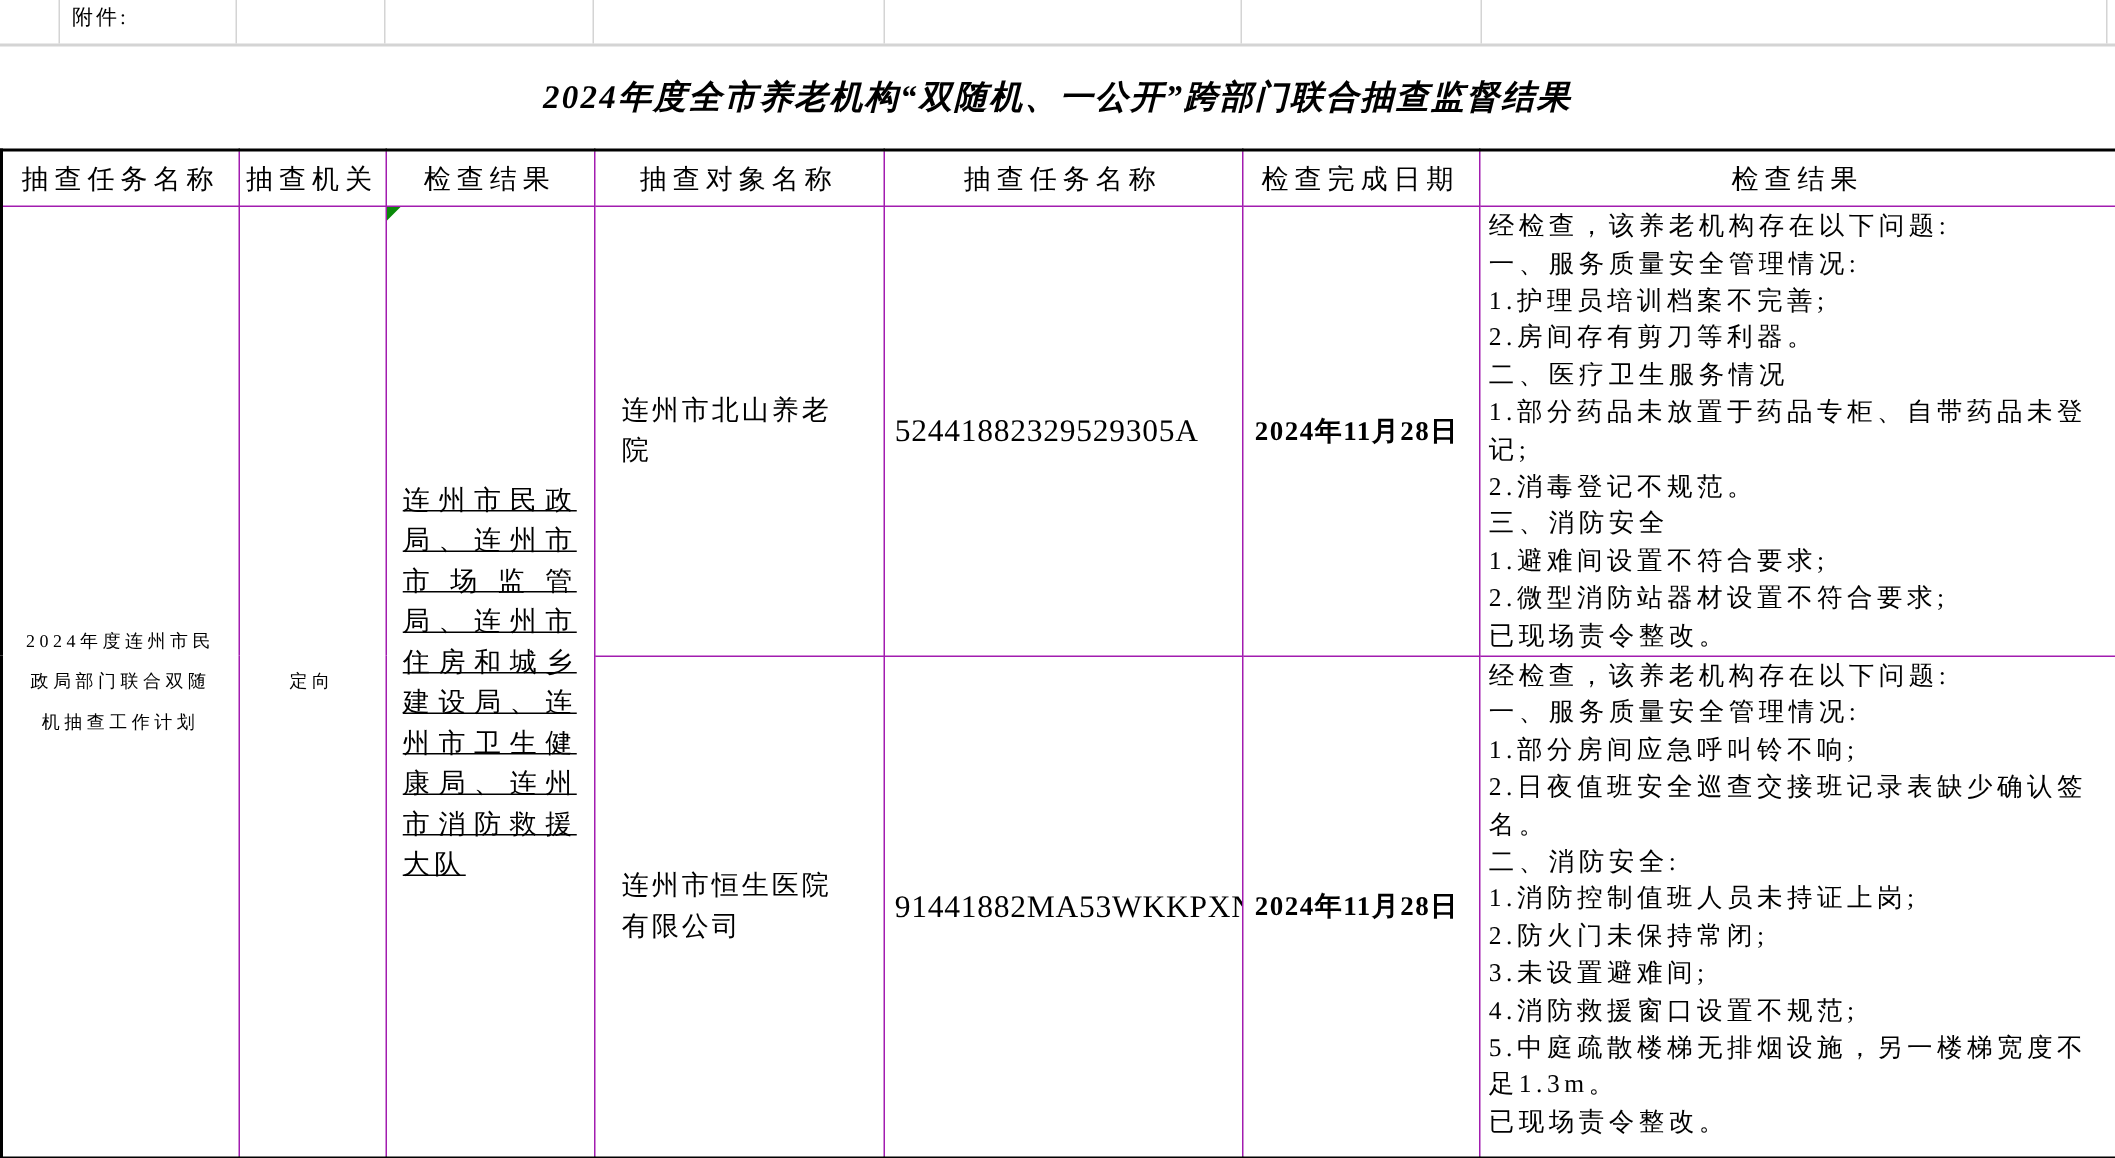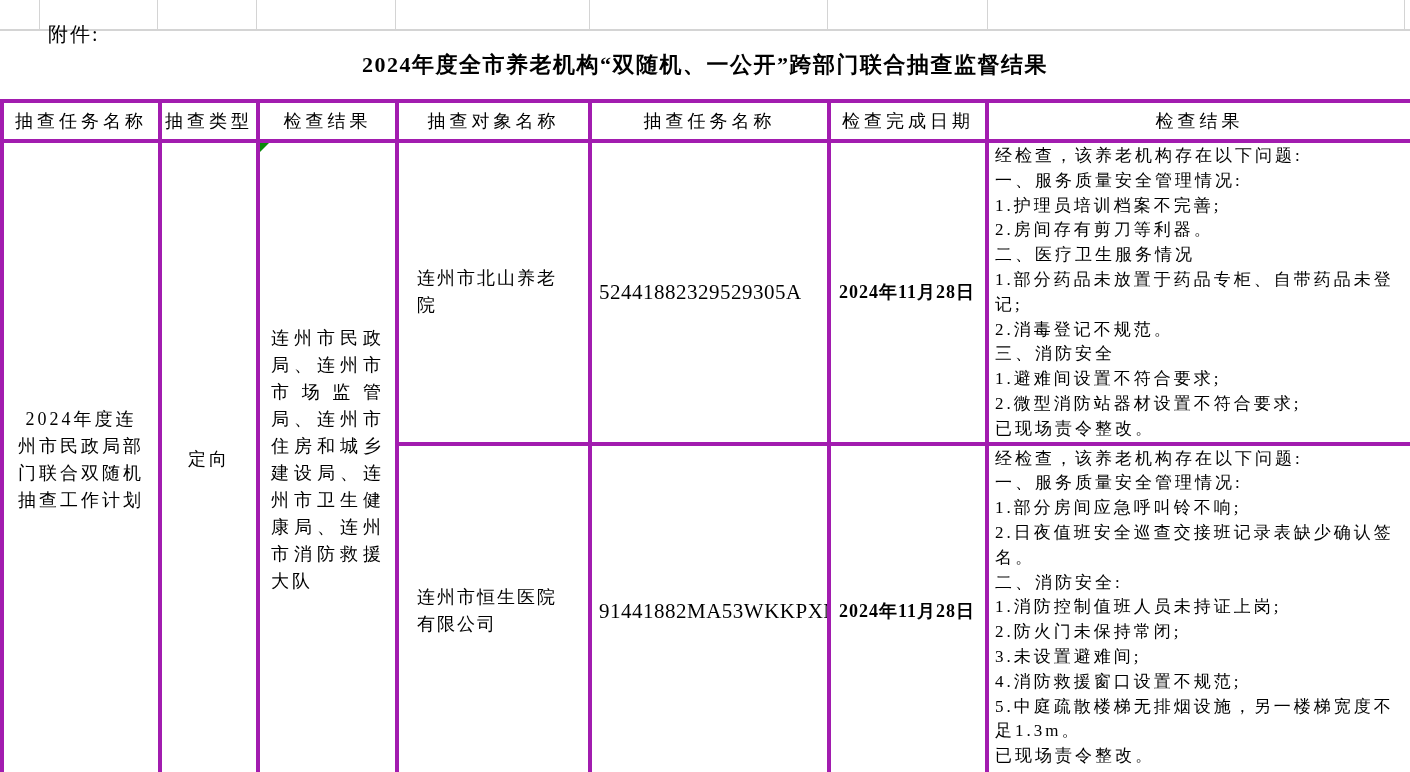--- a/index.html
+++ b/index.html
@@ -3,35 +3,35 @@
 <meta charset="utf-8">
 <style>
   html,body { margin:0; padding:0; }
   body {
     width:1410px; height:772px; background:#ffffff; overflow:hidden;
     font-family:"Liberation Serif","DejaVu Serif",serif; color:#000;
   }
   
   .top-strip { position:relative; height:29px; border-bottom:2px solid #d4d4d4; background:#fff; }
   .top-strip .vline { position:absolute; top:0; bottom:0; width:1px; background:#d4d4d4; }
-  .attachment { position:absolute; left:48px; top:21px; font-size:20px; letter-spacing:2px; }
+  .attachment { position:absolute; left:48px; top:3px; font-size:14px; letter-spacing:2px; }
   
-  .title-row { height:68px; display:flex; align-items:center; justify-content:center; background:#fff; }
+  .title-row { height:68px; display:flex; align-items:center; justify-content:center; background:#fff;font-style:italic; }
   .sheet-title { font-size:22px; font-weight:bold; letter-spacing:1.5px; }
   
   table.main { border-collapse:collapse; table-layout:fixed; width:1410px; border:2px solid #000; }
-  table.main th, table.main td { border:4px solid #a21caf; overflow:hidden; }
+  table.main th, table.main td { border:1px solid #a21caf; overflow:hidden; }
   table.main th {
     font-weight:normal; font-size:18px; letter-spacing:4px;
     text-align:center; vertical-align:middle; height:36px; padding:0;
   }
   tr.row-1 { height:299px; }
   tr.row-2 { height:335px; }
-  td.c-center { text-align:center; vertical-align:middle; font-size:18px; letter-spacing:3px; line-height:27px; padding:0 12px; }
-  td.c-agency { position:relative; vertical-align:middle; text-align:justify; font-size:18px; letter-spacing:3px; line-height:27px; padding:0 11px; word-break:break-all; }
+  td.c-center { text-align:center; vertical-align:middle; font-size:12px; letter-spacing:3px; line-height:27px; padding:0 12px; }
+  td.c-agency { position:relative; vertical-align:middle; text-align:justify; font-size:18px; letter-spacing:3px; line-height:27px; padding:0 11px; word-break:break-all;text-decoration:underline; }
   td.c-left { vertical-align:middle; text-align:left; font-size:18px; letter-spacing:2px; line-height:27px; padding:0 18px; word-break:break-all; }
   td.c-code { vertical-align:middle; text-align:left; font-size:21px; letter-spacing:0.5px; padding:0 7px; }
   td.c-date { vertical-align:middle; text-align:left; font-size:18px; letter-spacing:1px; padding:0 8px;font-weight:bold; }
   td.c-result {
     vertical-align:top; text-align:left; font-size:17px; letter-spacing:3px;
     line-height:24.8px; padding:1px 5px 0 6px; white-space:pre-line; word-break:break-all;
   }
   .err-tri { position:absolute; top:0; left:0; width:0; height:0;
     border-top:9px solid #0a8a0a; border-right:9px solid transparent; }
 </style>
@@ -60,21 +60,21 @@
       <col style="width:98px">
       <col style="width:139px">
     <col style="width:193px">
       <col style="width:239px">
       <col style="width:158px">
     <col style="width:425px">
   </colgroup>
   <thead>
     <tr>
       <th>抽查任务名称</th>
-      <th>抽查类型</th>
+      <th>抽查机关</th>
       <th>检查结果</th>
       <th>抽查对象名称</th>
       <th>抽查任务名称</th>
       <th>检查完成日期</th>
       <th>检查结果</th>
     </tr>
   </thead>
   <tbody>
     <tr class="row-1">
       <td class="c-center" rowspan="2">2024年度连州市民政局部门联合双随机抽查工作计划</td>

